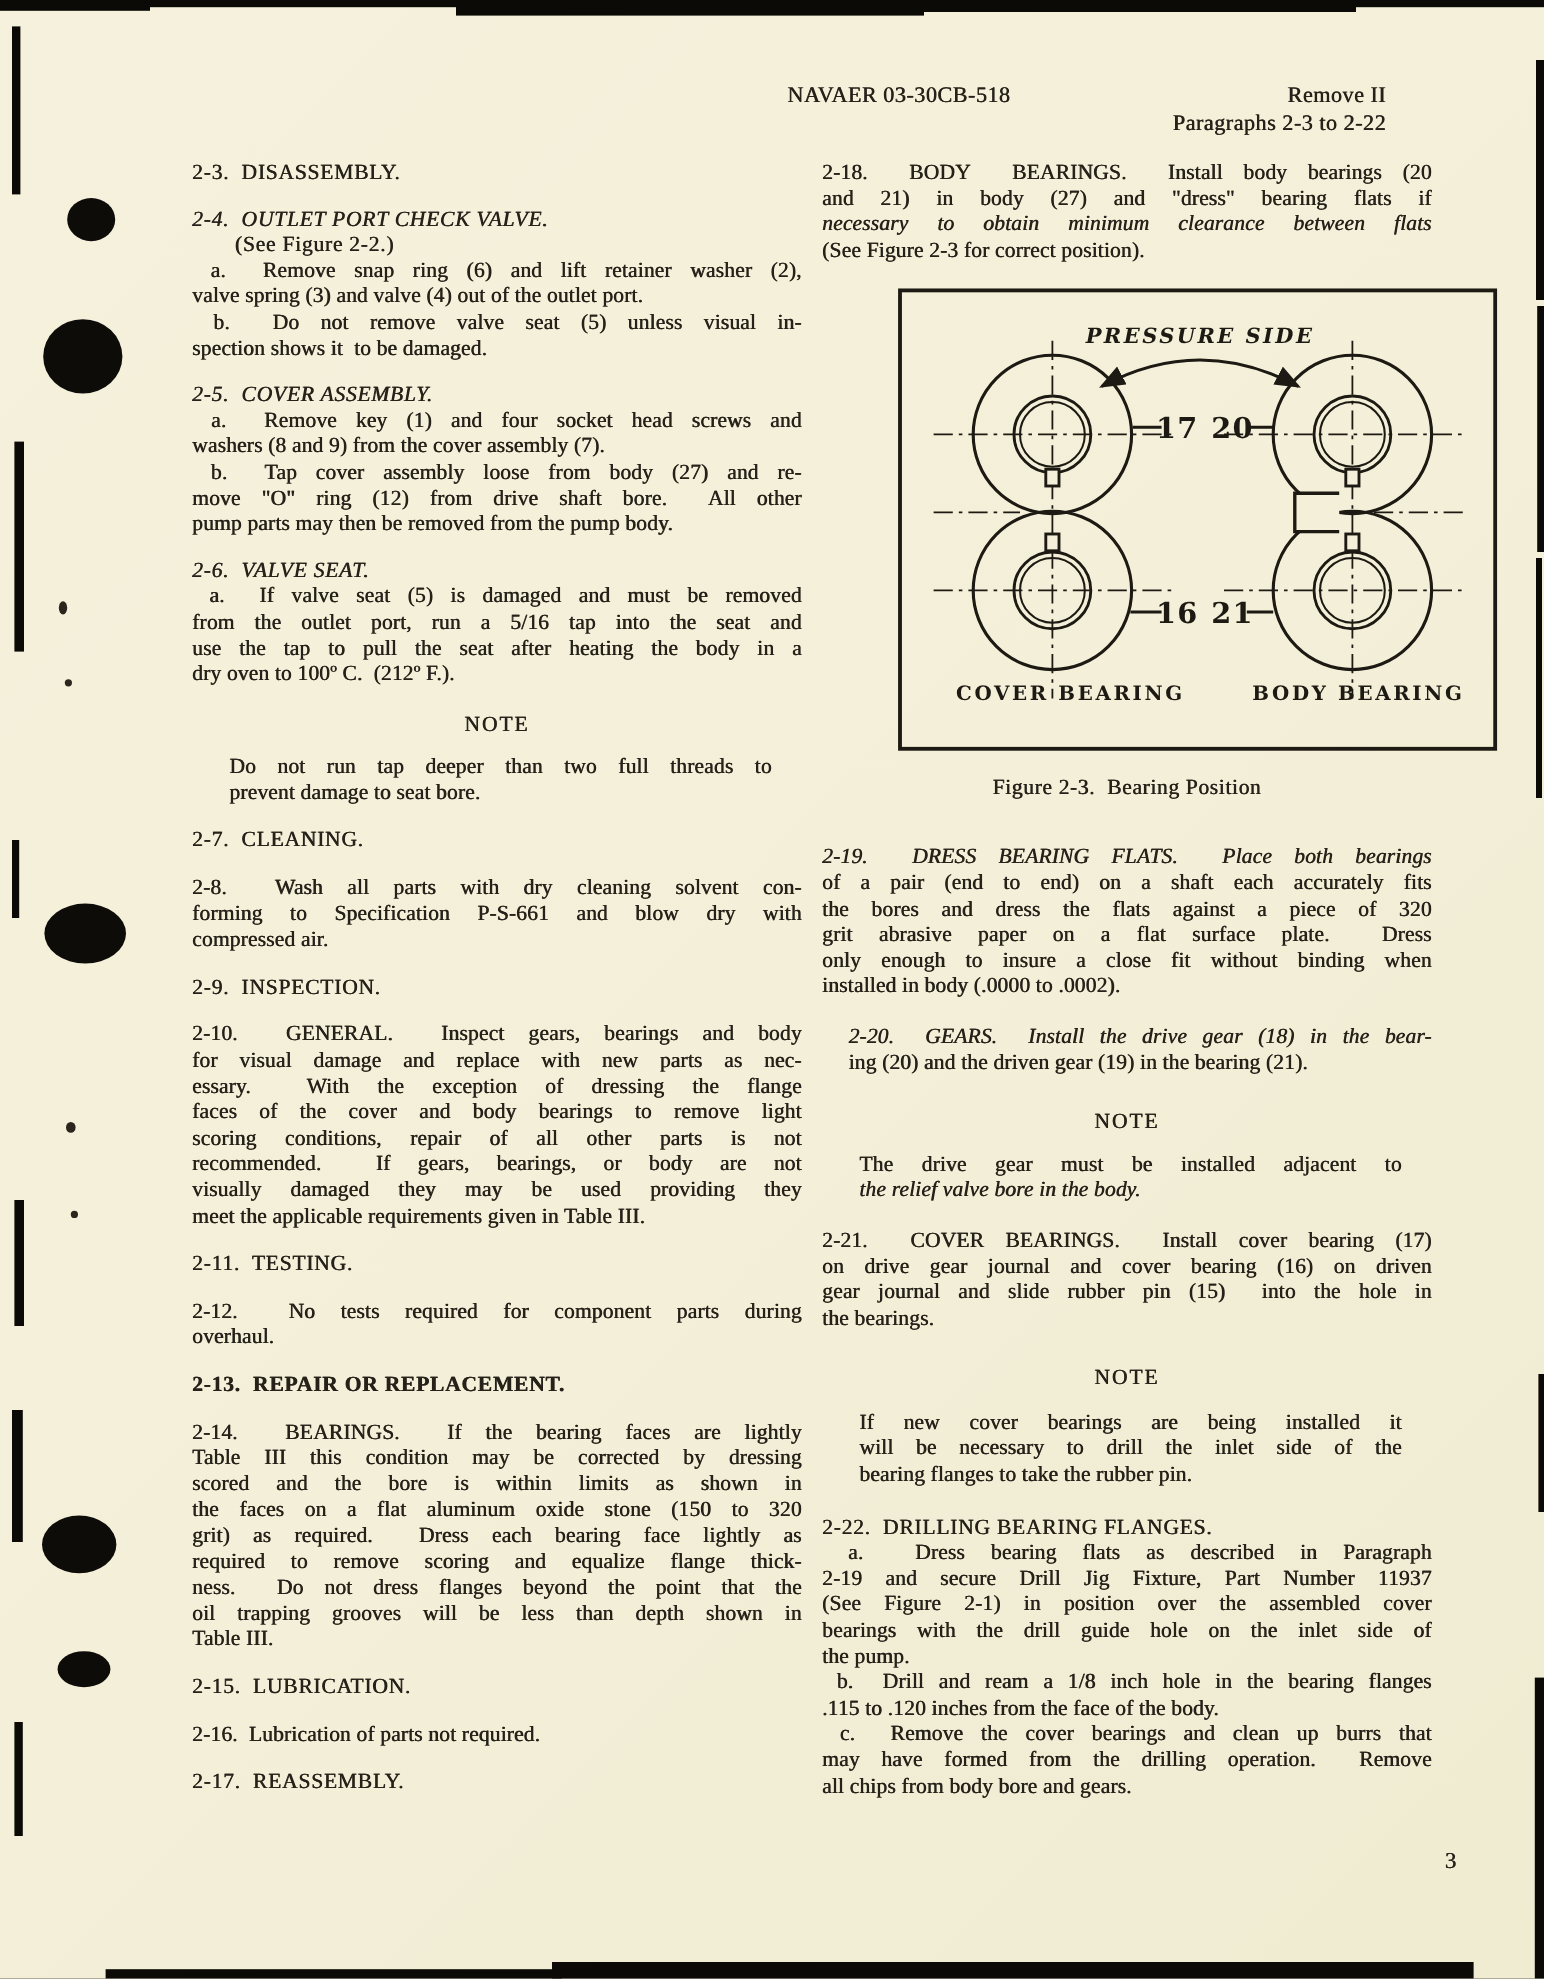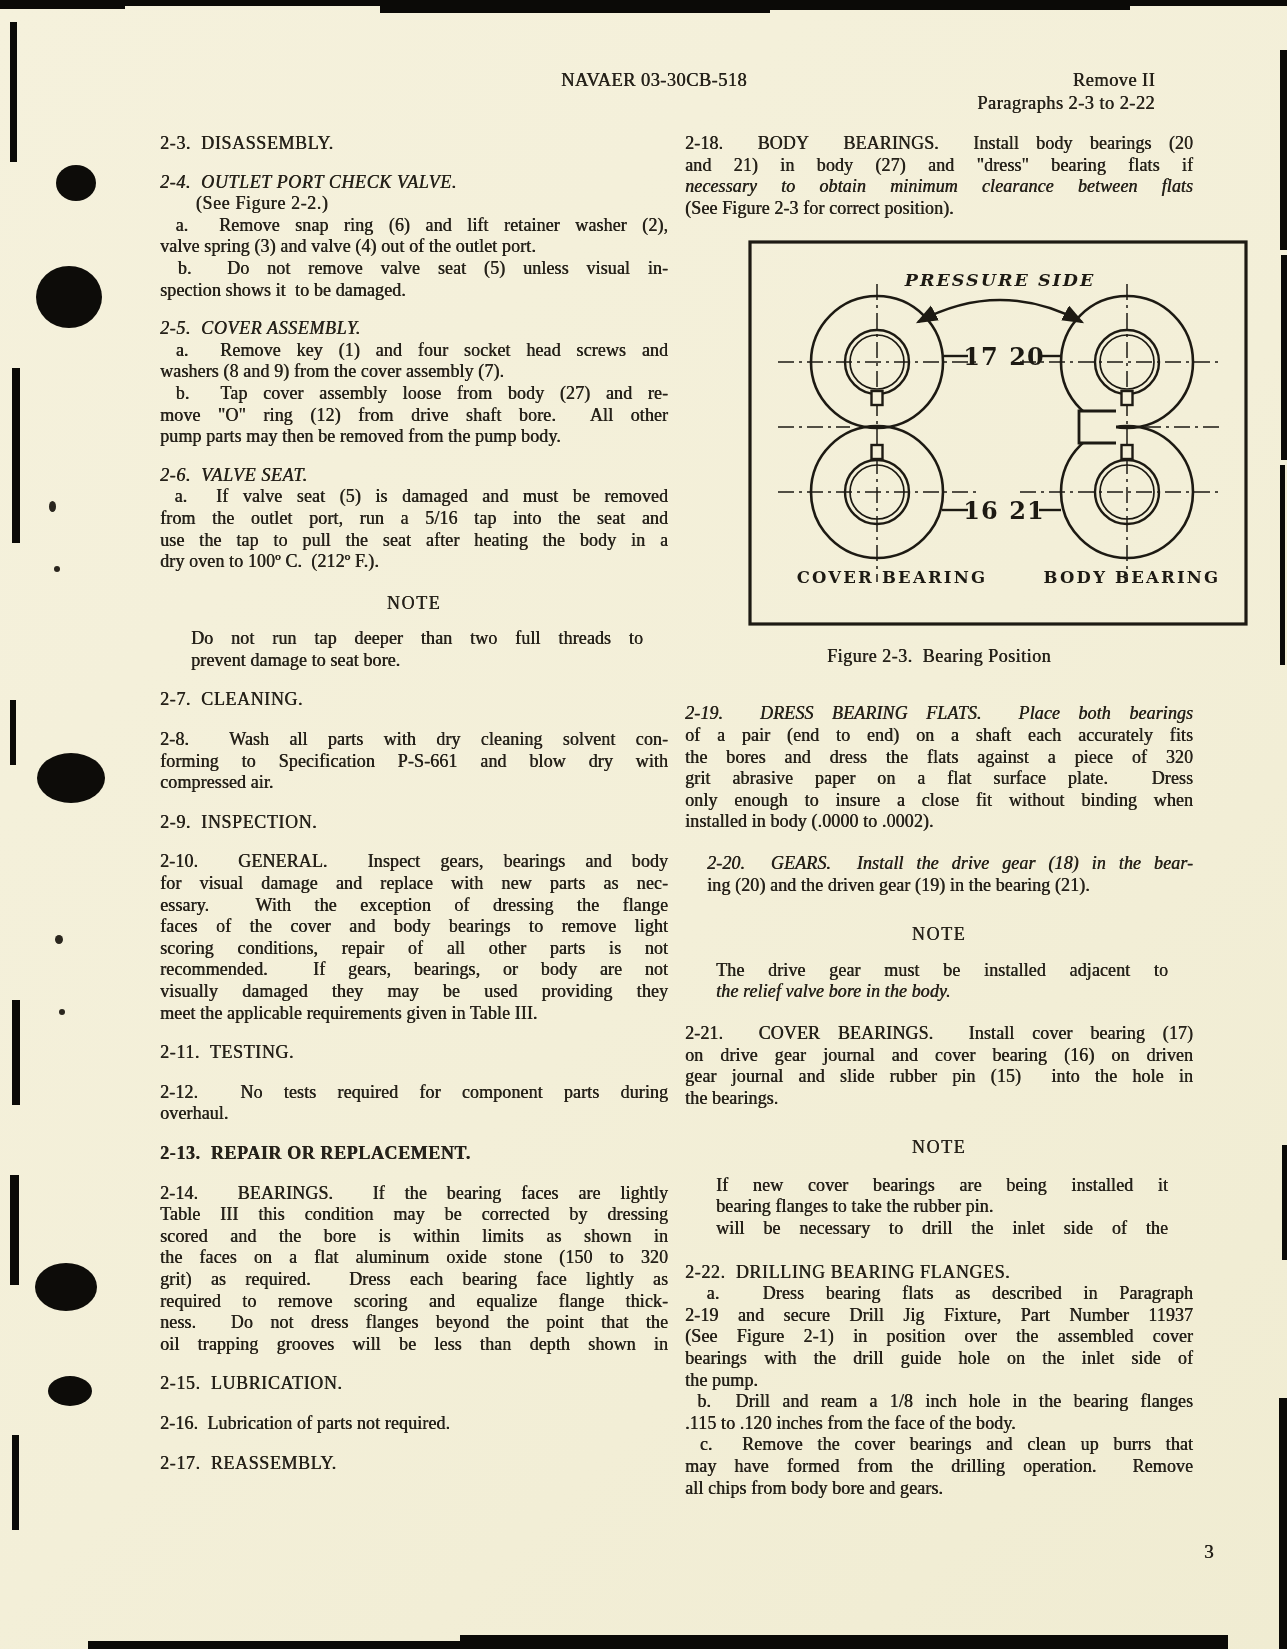--- a/index.html
+++ b/index.html
@@ -21,22 +21,22 @@
   }
   #col-left{left:160px;top:133px;}
   #col-right{left:685px;top:133px;}
   .line{height:21.6px;white-space:pre-wrap;}
   .line.just{text-align:justify;text-align-last:justify;}
   .line.ital{font-style:italic;}
   .block.head .line{letter-spacing:.6px;}
   .block.center{text-align:center;letter-spacing:1.6px;}
   .block.note{padding-left:31px;padding-right:25px;}
   .header-doc{
-    position:absolute;top:70px;left:449px;width:410px;
-    text-align:center;font-size:18.5px;letter-spacing:.4px;
+    position:absolute;top:70px;left:432px;width:410px;
+    text-align:right;font-size:18.5px;letter-spacing:.4px;
     text-shadow:.45px 0 0 currentColor;
   }
   .header-right{
     position:absolute;top:69px;right:132px;width:330px;
     text-align:right;font-size:18.5px;line-height:22.5px;letter-spacing:.4px;
     text-shadow:.45px 0 0 currentColor;
   }
   .page-number{
     position:absolute;left:1204px;top:1541px;font-size:19px;
     text-shadow:.45px 0 0 currentColor;
@@ -168,20 +168,21 @@
       </div>
       <div class="block" style="margin-top: 18px;">
         <div class="line just">2-14.&nbsp; BEARINGS.&nbsp; If the bearing faces are lightly</div>
         <div class="line just">Table III this condition may be corrected by dressing</div>
         <div class="line just">scored and the bore is within limits as shown in</div>
         <div class="line just">the faces on a flat aluminum oxide stone (150 to 320</div>
         <div class="line just">grit) as required.&nbsp; Dress each bearing face lightly as</div>
         <div class="line just">required to remove scoring and equalize flange thick-</div>
         <div class="line just">ness.&nbsp; Do not dress flanges beyond the point that the</div>
         <div class="line just">oil trapping grooves will be less than depth shown in</div>
+        <div class="line">Table III.</div>
       </div>
       <div class="block head" style="margin-top: 18px;">
         <div class="line">2-15.&nbsp; LUBRICATION.</div>
       </div>
       <div class="block" style="margin-top: 18px;">
         <div class="line">2-16.&nbsp; Lubrication of parts not required.</div>
       </div>
       <div class="block head" style="margin-top: 18px;">
         <div class="line">2-17.&nbsp; REASSEMBLY.</div>
       </div>
@@ -217,22 +218,22 @@
         <div class="line just">2-21.&nbsp; COVER BEARINGS.&nbsp; Install cover bearing (17)</div>
         <div class="line just">on drive gear journal and cover bearing (16) on driven</div>
         <div class="line just">gear journal and slide rubber pin (15)&nbsp; into the hole in</div>
         <div class="line">the bearings.</div>
       </div>
       <div class="block center" style="margin-top: 28px;">
         <div class="line">NOTE</div>
       </div>
       <div class="block note" style="margin-top: 16px;">
         <div class="line just">If new cover bearings are being installed it</div>
+        <div class="line just">will be necessary to drill the inlet side of the</div>
         <div class="line">bearing flanges to take the rubber pin.</div>
-        <div class="line just">will be necessary to drill the inlet side of the</div>
       </div>
       <div class="block head" style="margin-top: 22px;">
         <div class="line">2-22.&nbsp; DRILLING BEARING FLANGES.</div>
       </div>
       <div class="block" style="margin-top: 0px;">
         <div class="line just">&nbsp;a.&nbsp; Dress bearing flats as described in Paragraph</div>
         <div class="line just">2-19 and secure Drill Jig Fixture, Part Number 11937</div>
         <div class="line just">(See Figure 2-1) in position over the assembled cover</div>
         <div class="line just">bearings with the drill guide hole on the inlet side of</div>
         <div class="line">the pump.</div>

